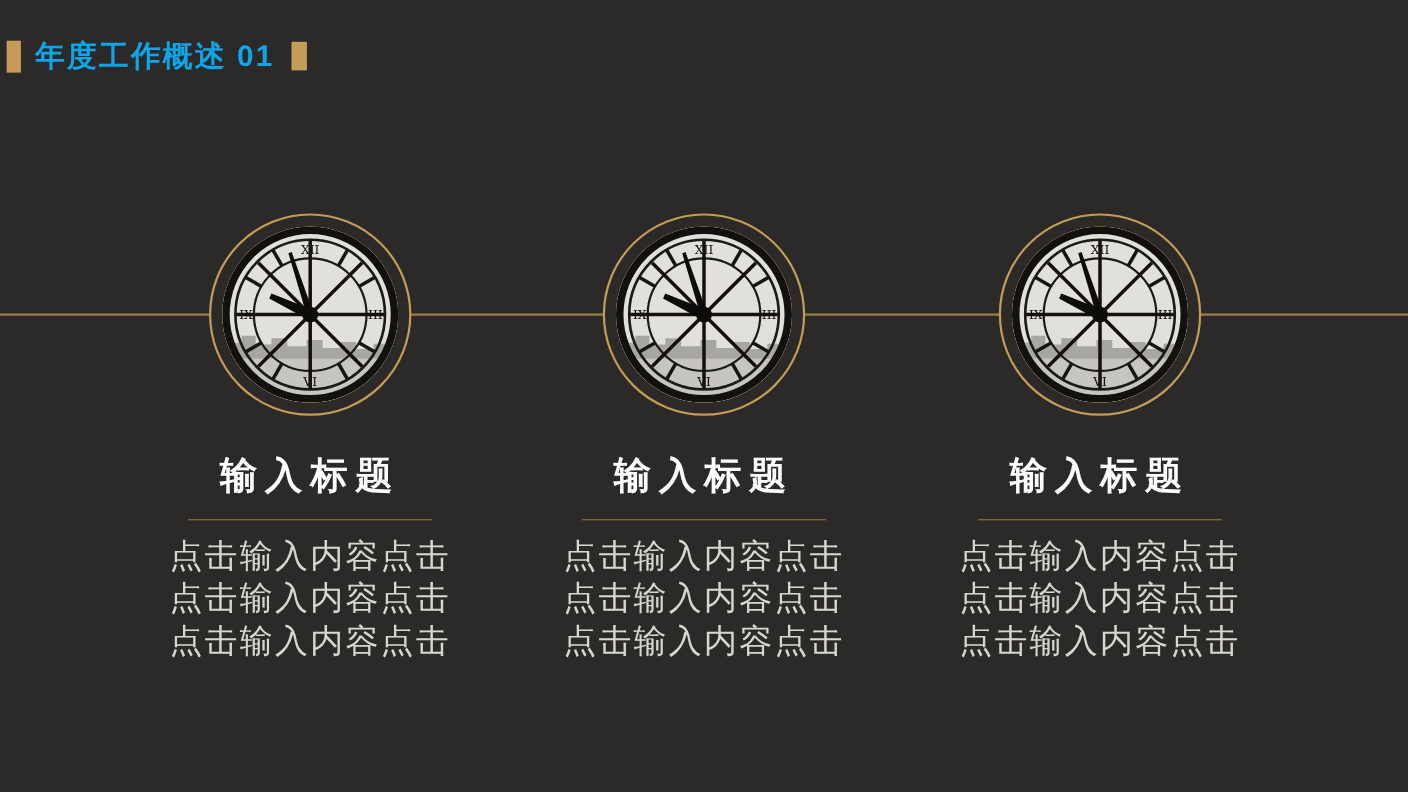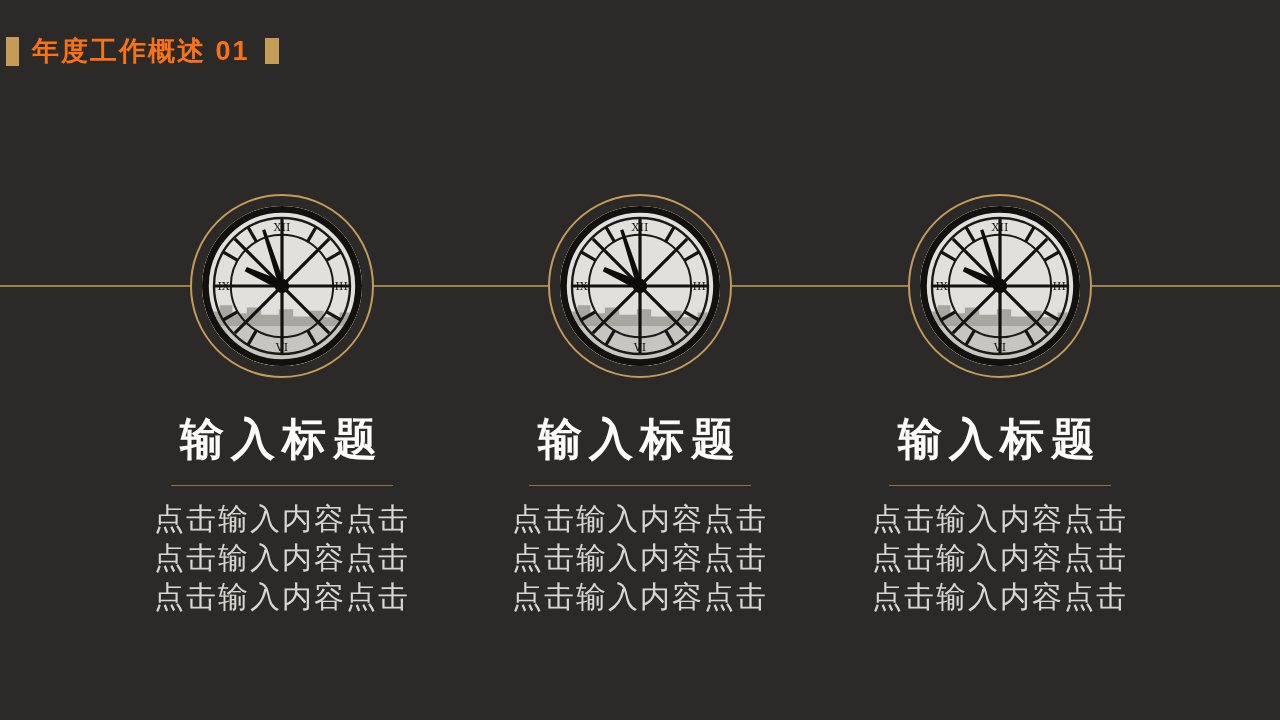--- a/index.html
+++ b/index.html
@@ -8,39 +8,39 @@
     background: #2B2A28;
     font-family: "Liberation Sans", "DejaVu Sans", sans-serif;
     overflow: hidden;
   }
   .slide { position: relative; width: 1280px; height: 720px; background: #2B2A28; }
 
   
   .header { position: absolute; top: 33px; left: 6px; display: flex; align-items: center; gap: 13px; }
   .accent-bar   { width: 13px; height: 29px; background: #C49C58; }
   .accent-square{ width: 14px; height: 26px; background: #C49C58; margin-left: 2px; }
-  .slide-title  { color: #f97316; font-size: 27px; font-weight: bold; letter-spacing: 2px; white-space: nowrap; }
+  .slide-title  { color: #0ea5e9; font-size: 27px; font-weight: bold; letter-spacing: 2px; white-space: nowrap; }
 
   
   .timeline { position: absolute; left: 0; top: 285px; width: 1280px; height: 2px; background: #9C8148; z-index: 1; }
 
   
   .col { position: absolute; top: 194px; width: 260px; text-align: center; z-index: 2; }
   .col1 { left: 152px; } .col2 { left: 510px; } .col3 { left: 870px; }
 
   .circle {
     width: 180px; height: 180px; margin: 0 auto;
     border: 2px solid #C49C58; border-radius: 50%;
     background: #2B2A28;
     display: flex; align-items: center; justify-content: center;
   }
   .photo { width: 160px; height: 160px; border-radius: 50%; overflow: hidden; background: #eab308; }
   .photo svg { display: block; width: 100%; height: 100%; }
 
-  .col-title { color: #FCFBFA; font-size: 44px; font-weight: bold; letter-spacing: 7px; margin-top: 32px; }
+  .col-title { color: #FCFBFA; font-size: 34px; font-weight: bold; letter-spacing: 7px; margin-top: 32px; }
   .divider   { width: 222px; height: 1px; background: #8F7440; margin: 16px auto 13px; }
   .body-line { color: #D8D6D3; font-size: 30px; line-height: 39px; letter-spacing: 2px; white-space: nowrap; }
 </style>
 </head>
 <body>
 
 <div class="slide">
 
   <div class="header">
     <div class="accent-bar"></div>

